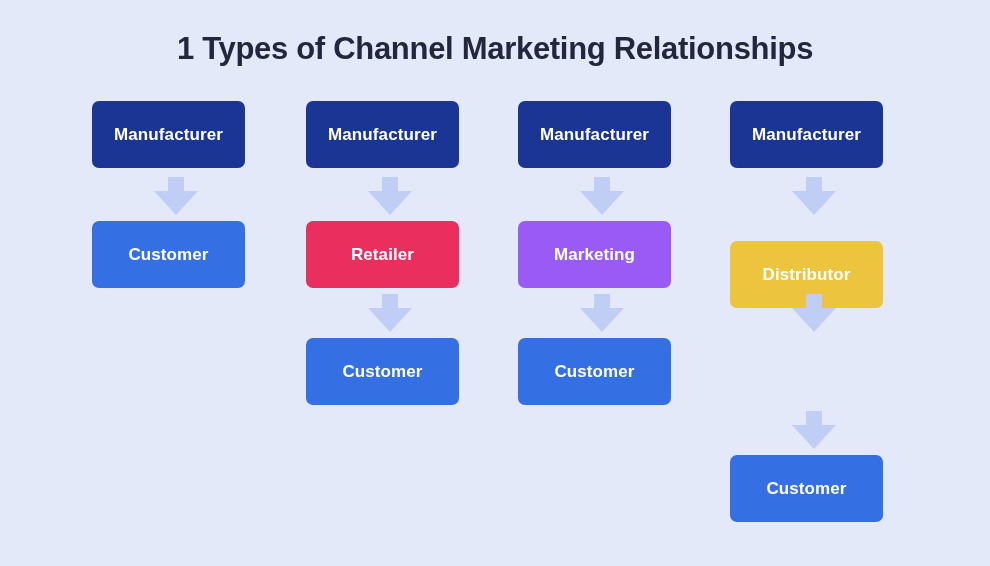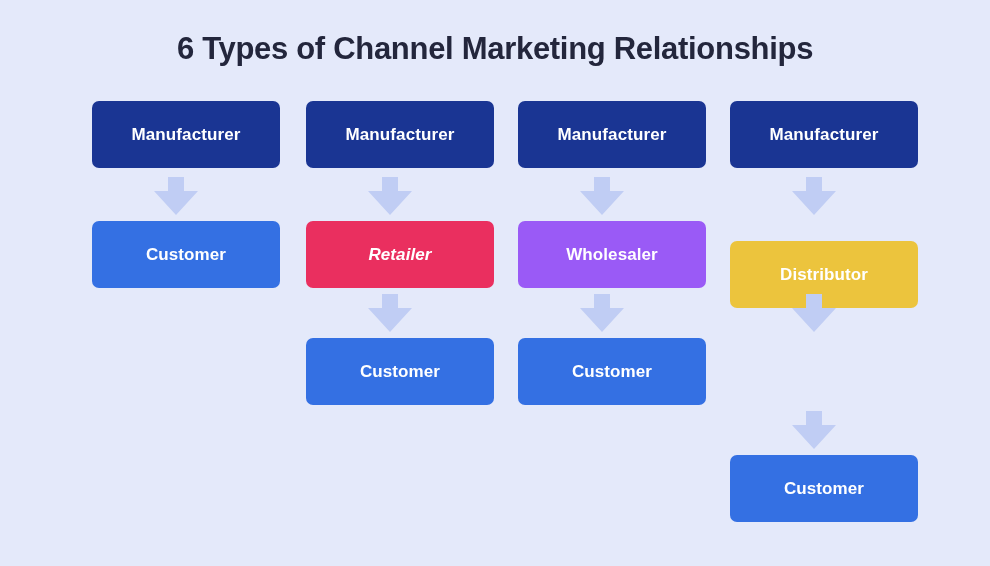--- a/index.html
+++ b/index.html
@@ -32,21 +32,21 @@
     width: 168px;
     height: 566px;
   }
   .col-0 { left: 92px; }
   .col-1 { left: 306px; }
   .col-2 { left: 518px; }
   .col-3 { left: 730px; }
   .box {
     position: absolute;
     left: 0;
-    width: 188px;
+    width: 153px;
     height: 67px;
     border-radius: 7px;
     display: flex;
     align-items: center;
     justify-content: center;
     color: var(--box-text, #ffffff);
     font-size: 17px;
     font-weight: 600;
     letter-spacing: 0.1px;
   }
@@ -63,56 +63,56 @@
   .gap-0 { top: 177px; }
   .gap-1 { top: 294px; }
   .gap-2 { top: 411px; }
   .arrow svg { display: block; width: 44px; height: 38px; fill: var(--arrow, #c0cdf4); }
 </style>
 </head>
 <body>
 
 <div class="page">
 
-  <h1 class="title">6 Types of Channel Marketing Relationships</h1>
+  <h1 class="title">1 Types of Channel Marketing Relationships</h1>
 
   <div class="col col-0">
     <div class="box row-0" style="background: rgb(26, 53, 147);">Manufacturer</div>
     <div class="arrow gap-0">
       <svg viewBox="0 0 44 38" aria-hidden="true">
           <path d="M14 0 h16 v14 h14 L22 38 L0 14 h14 Z"></path>
         </svg>
     </div>
     <div class="box row-1" style="background: rgb(52, 112, 227);">Customer</div>
   </div>
 
   <div class="col col-1">
     <div class="box row-0" style="background: rgb(26, 53, 147);">Manufacturer</div>
     <div class="arrow gap-0">
       <svg viewBox="0 0 44 38" aria-hidden="true">
           <path d="M14 0 h16 v14 h14 L22 38 L0 14 h14 Z"></path>
         </svg>
     </div>
-    <div class="box row-1" style="background: rgb(234, 47, 95); font-style: italic;">Retailer</div>
+    <div class="box row-1" style="background: rgb(234, 47, 95);">Retailer</div>
     <div class="arrow gap-1">
       <svg viewBox="0 0 44 38" aria-hidden="true">
           <path d="M14 0 h16 v14 h14 L22 38 L0 14 h14 Z"></path>
         </svg>
     </div>
     <div class="box row-2" style="background: rgb(52, 112, 227);">Customer</div>
   </div>
 
   <div class="col col-2">
     <div class="box row-0" style="background: rgb(26, 53, 147);">Manufacturer</div>
     <div class="arrow gap-0">
       <svg viewBox="0 0 44 38" aria-hidden="true">
           <path d="M14 0 h16 v14 h14 L22 38 L0 14 h14 Z"></path>
         </svg>
     </div>
-    <div class="box row-1" style="background: rgb(154, 90, 246);">Wholesaler</div>
+    <div class="box row-1" style="background: rgb(154, 90, 246);">Marketing</div>
     <div class="arrow gap-1">
       <svg viewBox="0 0 44 38" aria-hidden="true">
           <path d="M14 0 h16 v14 h14 L22 38 L0 14 h14 Z"></path>
         </svg>
     </div>
     <div class="box row-2" style="background: rgb(52, 112, 227);">Customer</div>
   </div>
 
   <div class="col col-3">
     <div class="box row-0" style="background: rgb(26, 53, 147);">Manufacturer</div>

